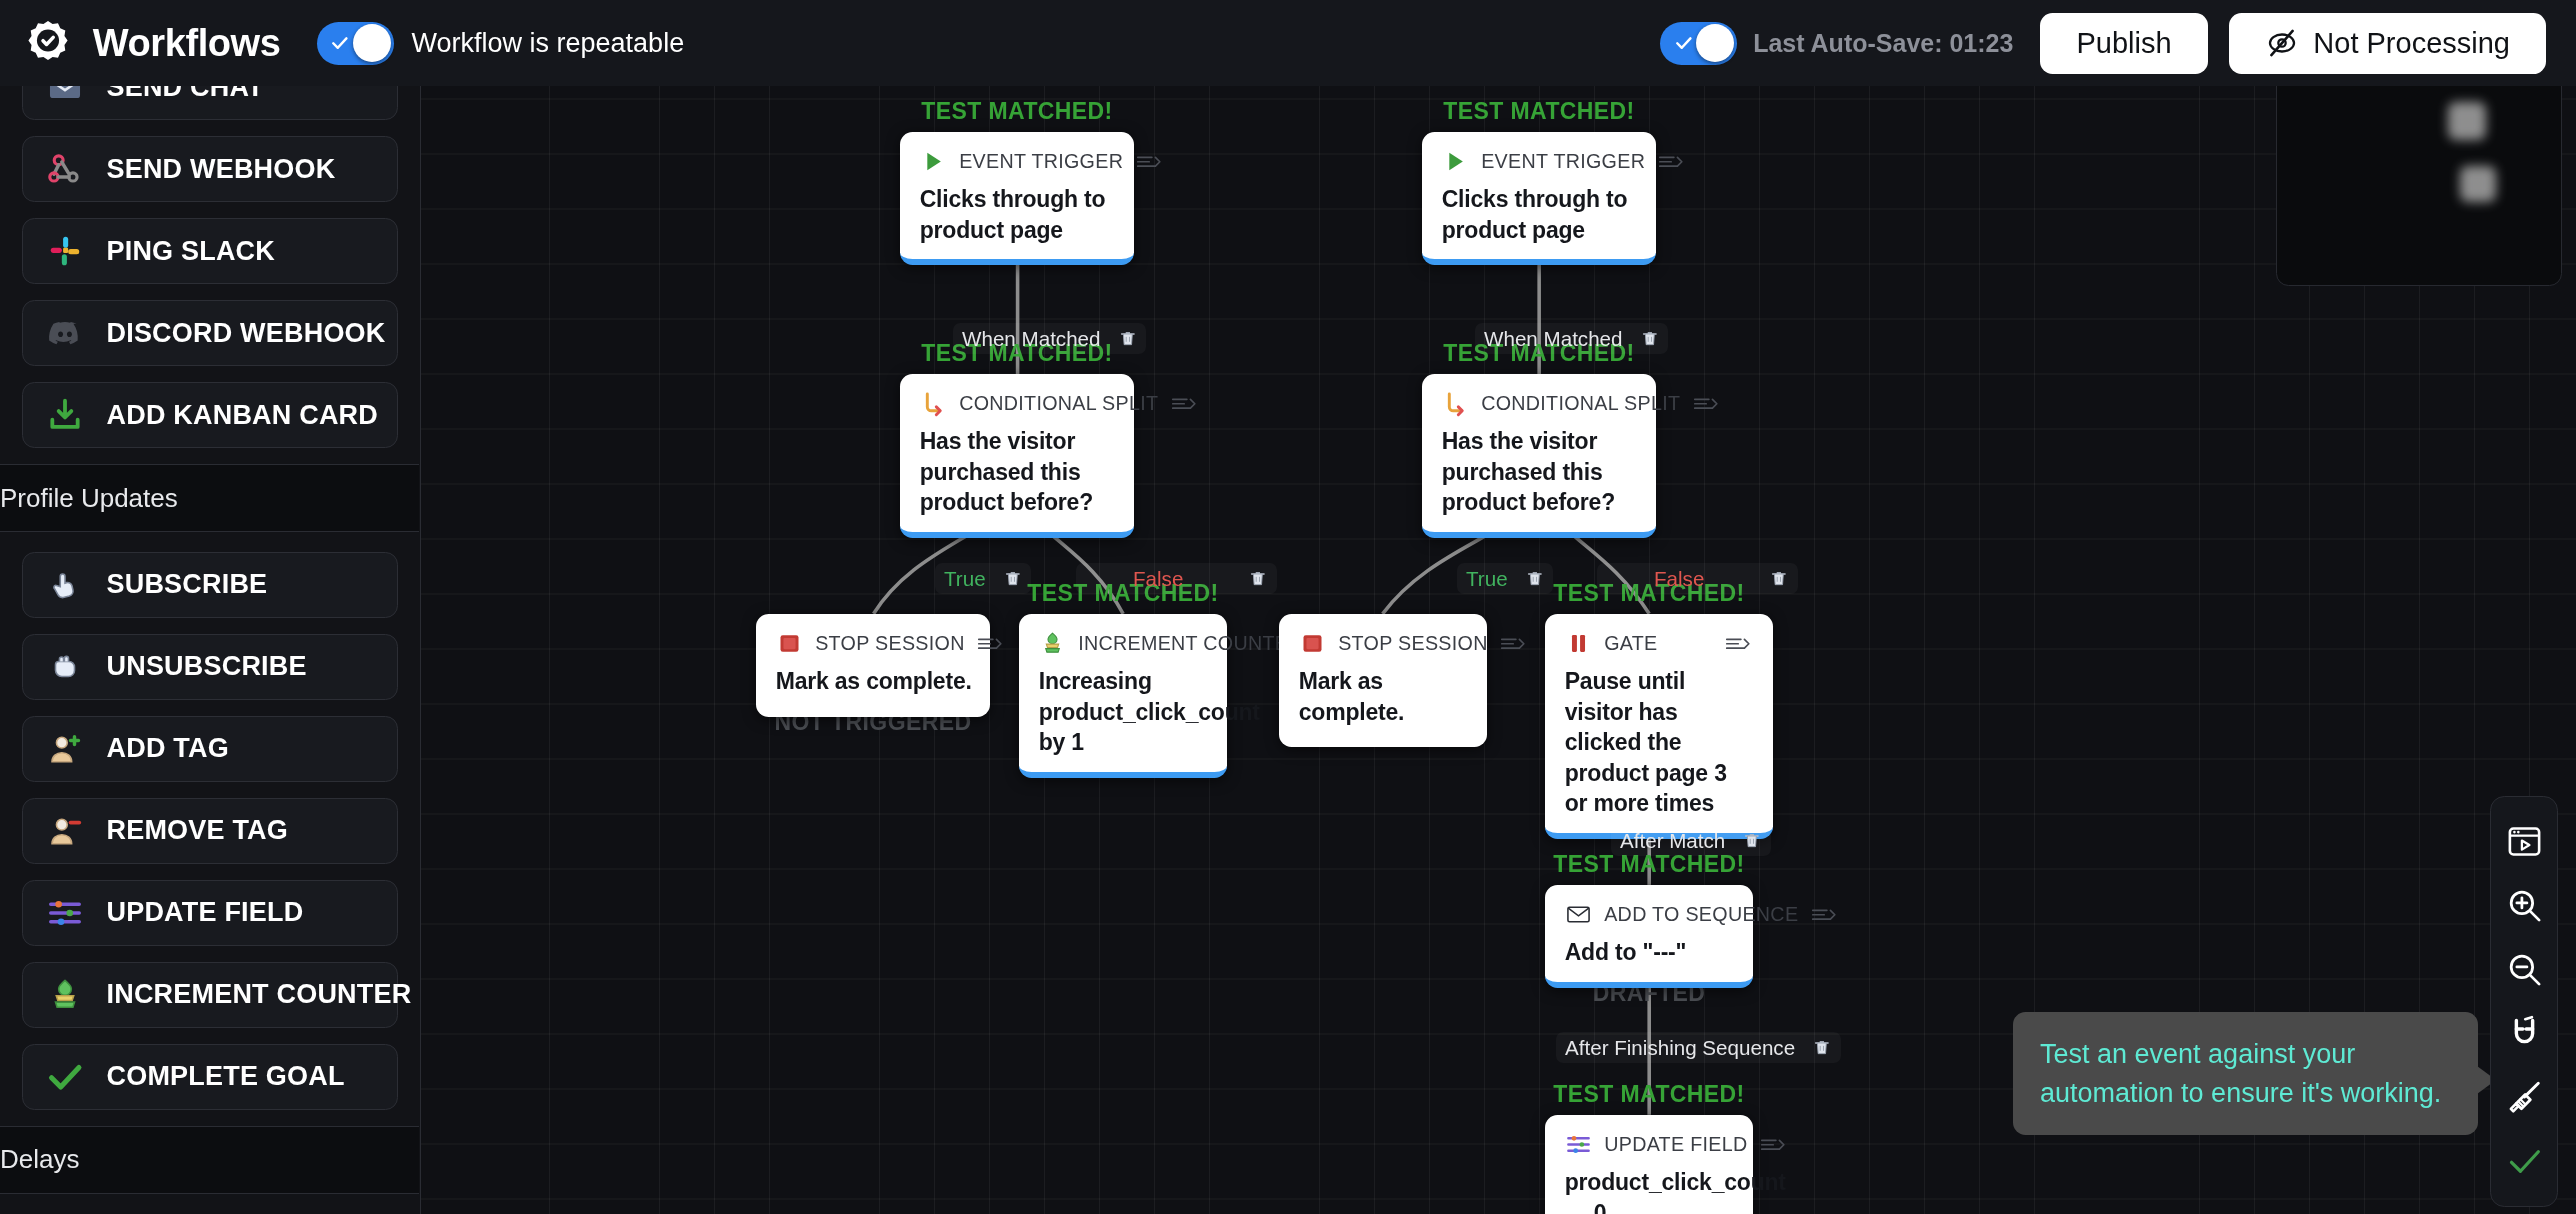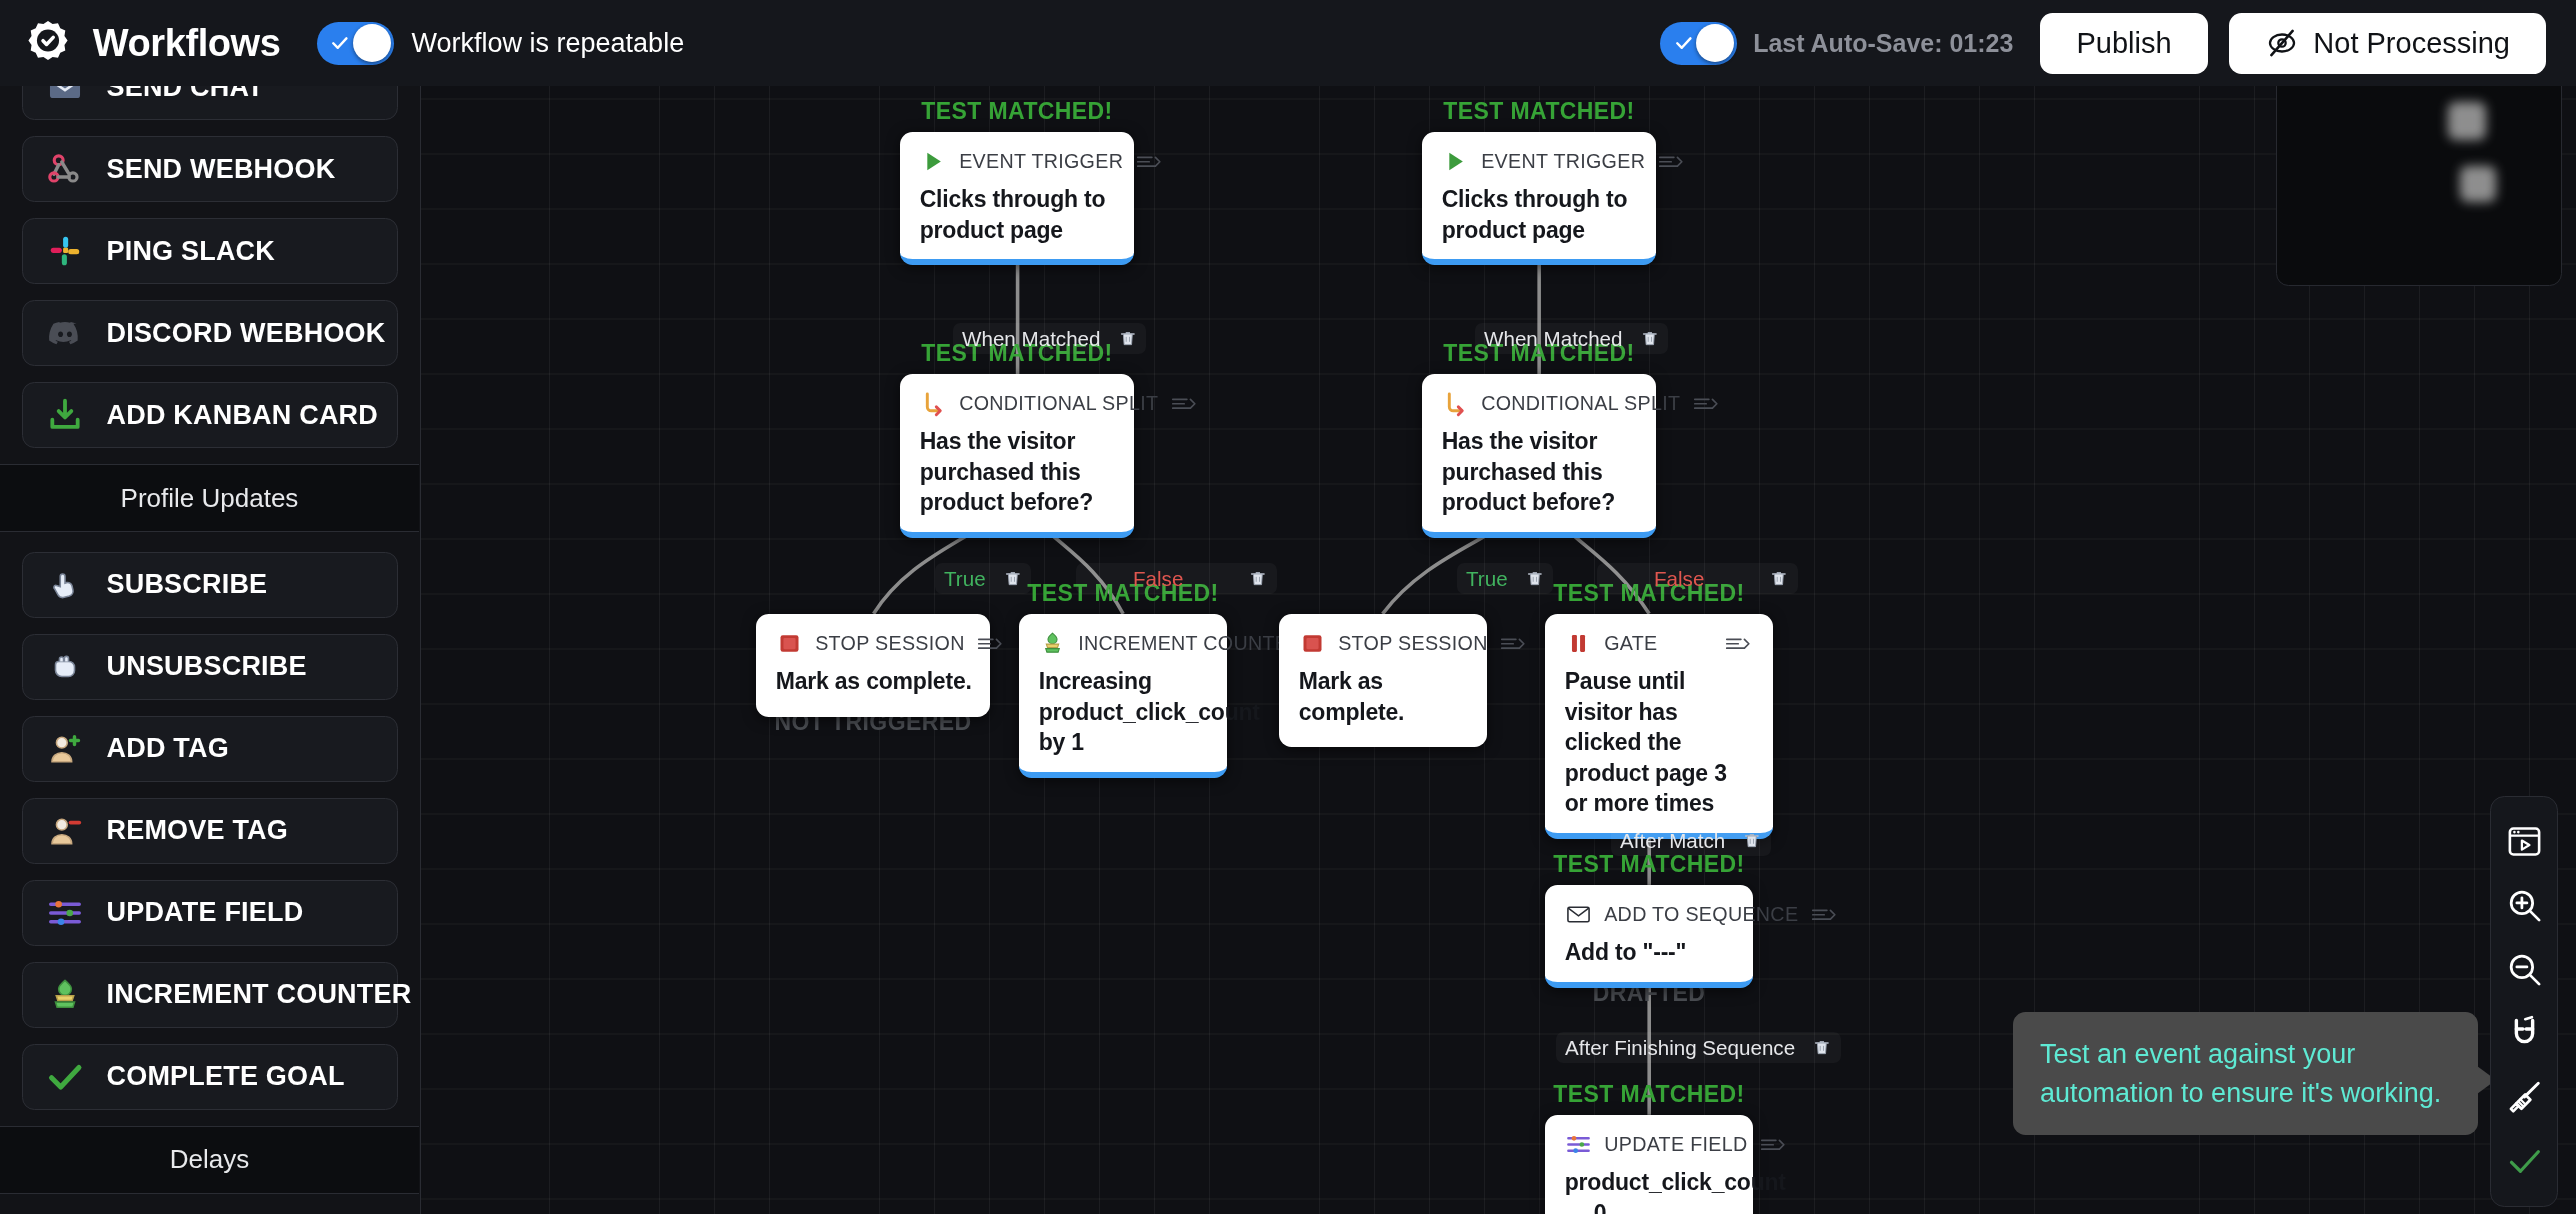--- a/index.html
+++ b/index.html
@@ -75,21 +75,21 @@
     width: 38px; height: 38px; flex: none; margin-right: 23px;
     display: flex; align-items: center; justify-content: center;
   }
   .side-item .lbl {
     font-size: 27px; font-weight: 700; color: #ffffff;
     letter-spacing: 0.2px; white-space: nowrap;
   }
   .side-header {
     height: 68px; background: #0c0d10;
     border-top: 1.8px solid #2a2c33; border-bottom: 1.8px solid #2a2c33;
-    display: flex; align-items: center; justify-content: center;
+    display: flex; align-items: center; 
     margin-bottom: 19.7px; margin-top: 5.4px;
   }
   .side-header span { font-size: 26px; color: #e8e9ec; font-weight: 400; }
 
   
   .canvas {
     position: absolute; left: 420px; top: 86px;
     width: 2156px; height: 1129px;
     background-color: #0f1014;
     background-image:

